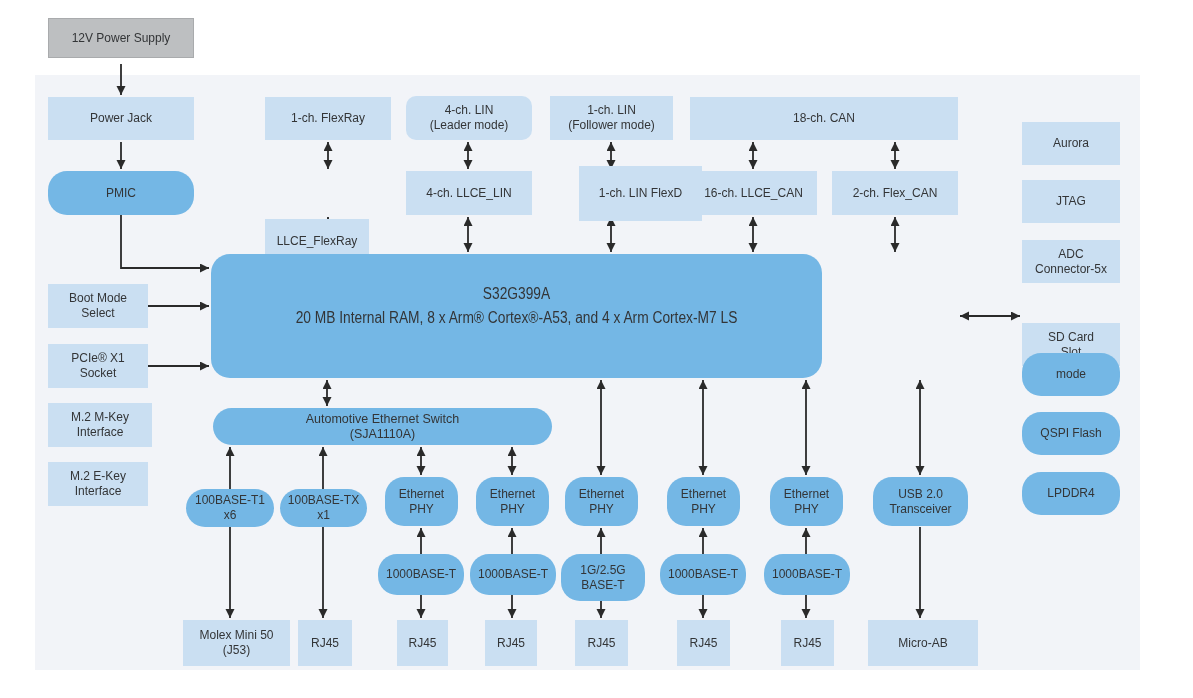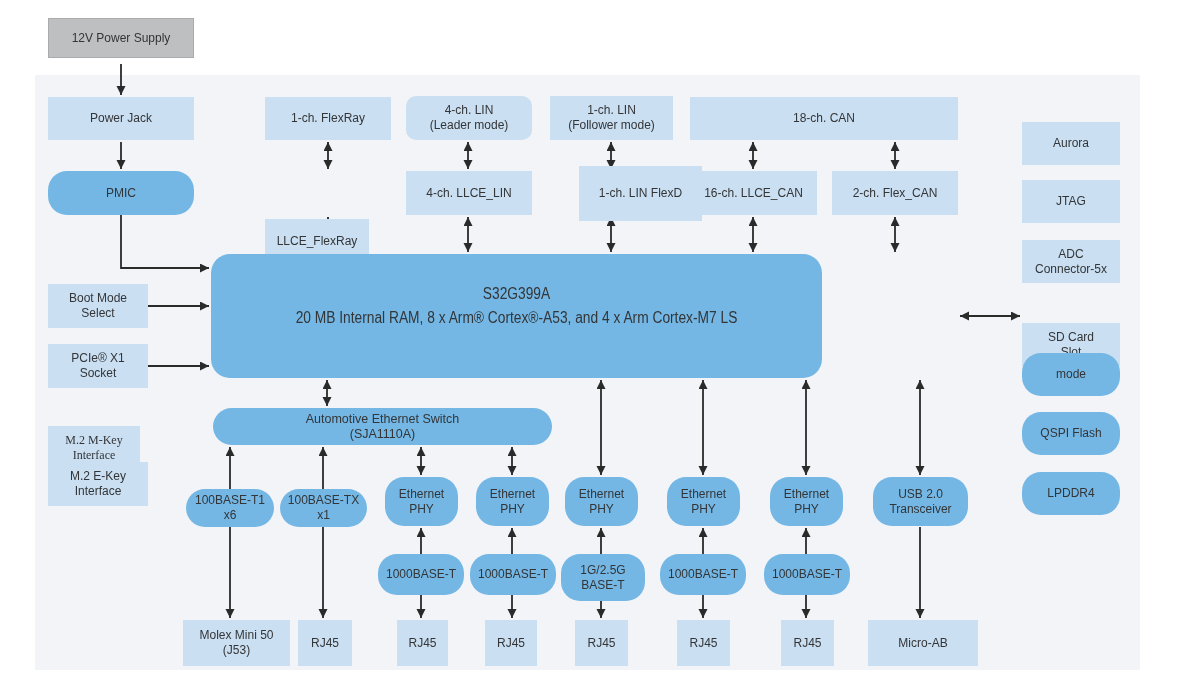--- a/index.html
+++ b/index.html
@@ -88,21 +88,21 @@
         <span class="lbl">PMIC</span>
       </div>
       <div class="box light" style="left: 48px; top: 284px; width: 100px; height: 44px;">
         <span class="lbl">Boot Mode
 Select</span>
       </div>
       <div class="box light" style="left: 48px; top: 344px; width: 100px; height: 44px;">
         <span class="lbl">PCIe® X1
 Socket</span>
       </div>
-      <div class="box light" style="left: 48px; top: 426px; width: 92px; height: 44px; font-family: Liberation Serif, serif;">
+      <div class="box light" style="left: 48px; top: 403px; width: 104px; height: 44px;">
         <span class="lbl">M.2 M-Key
 Interface</span>
       </div>
       <div class="box light" style="left: 48px; top: 462px; width: 100px; height: 44px;">
         <span class="lbl">M.2 E-Key
 Interface</span>
       </div>
       <div class="box light" style="left: 265px; top: 97px; width: 126px; height: 43px;">
         <span class="lbl">1-ch. FlexRay</span>
       </div>

